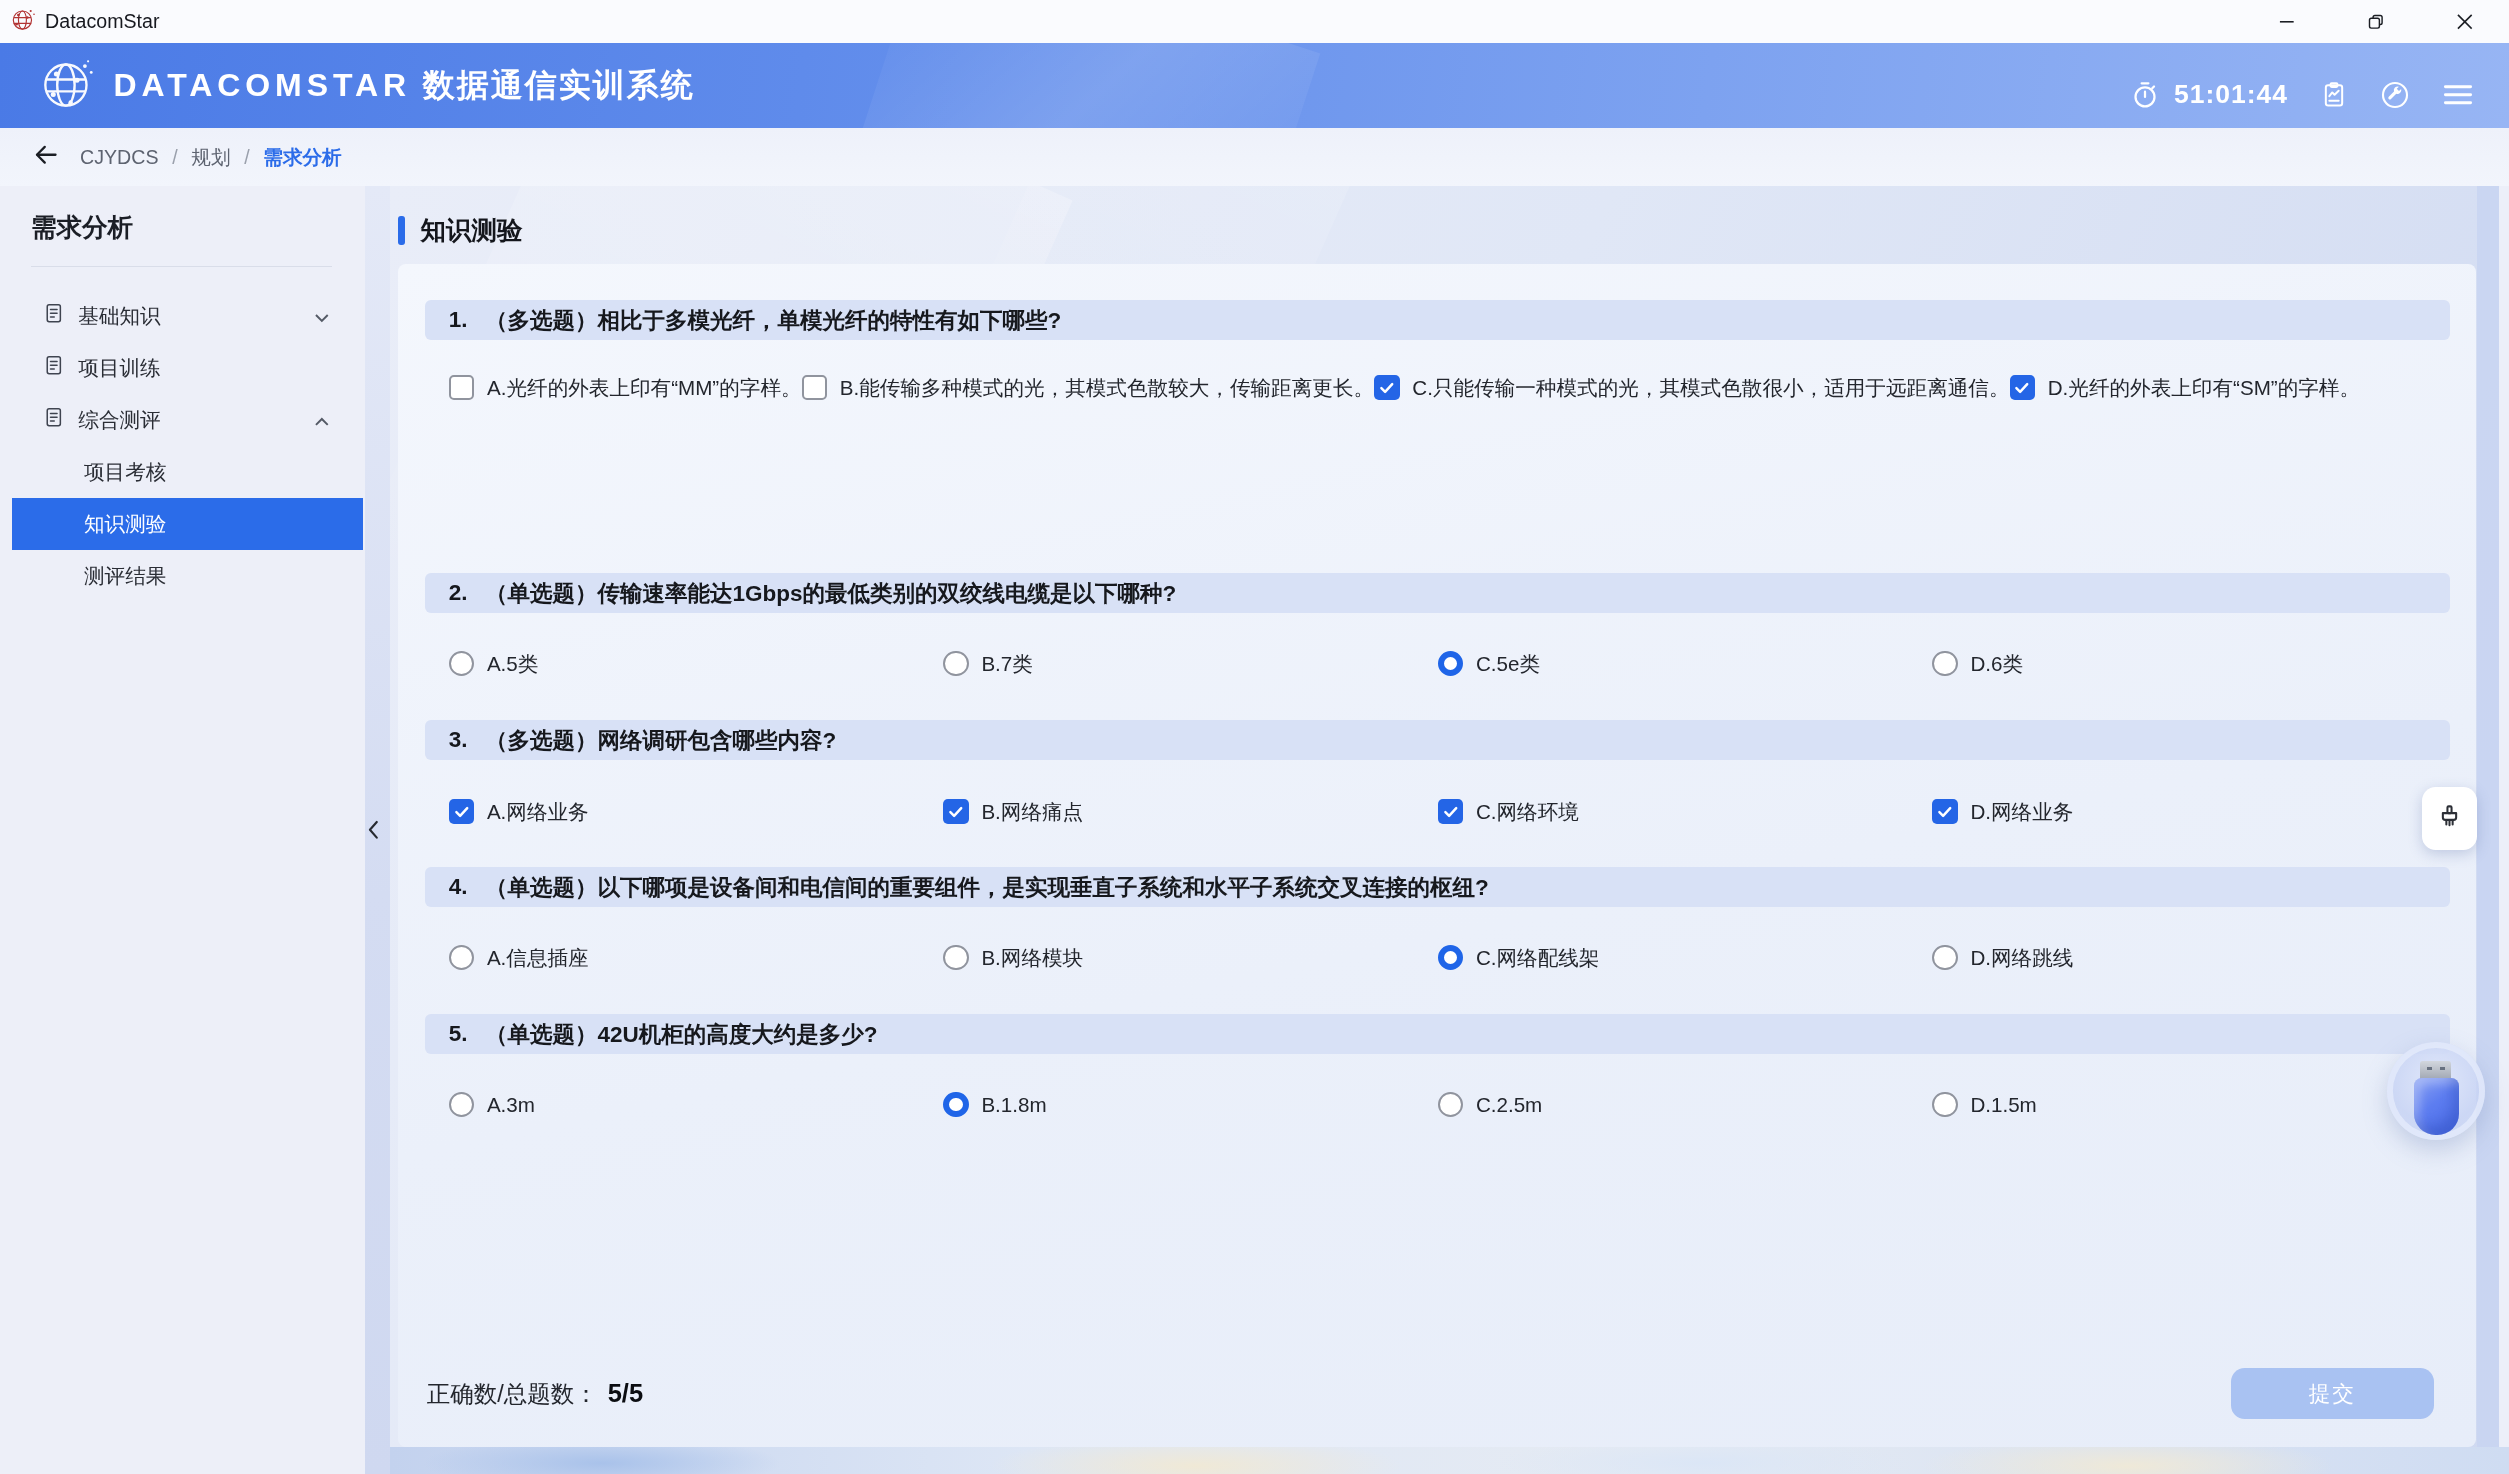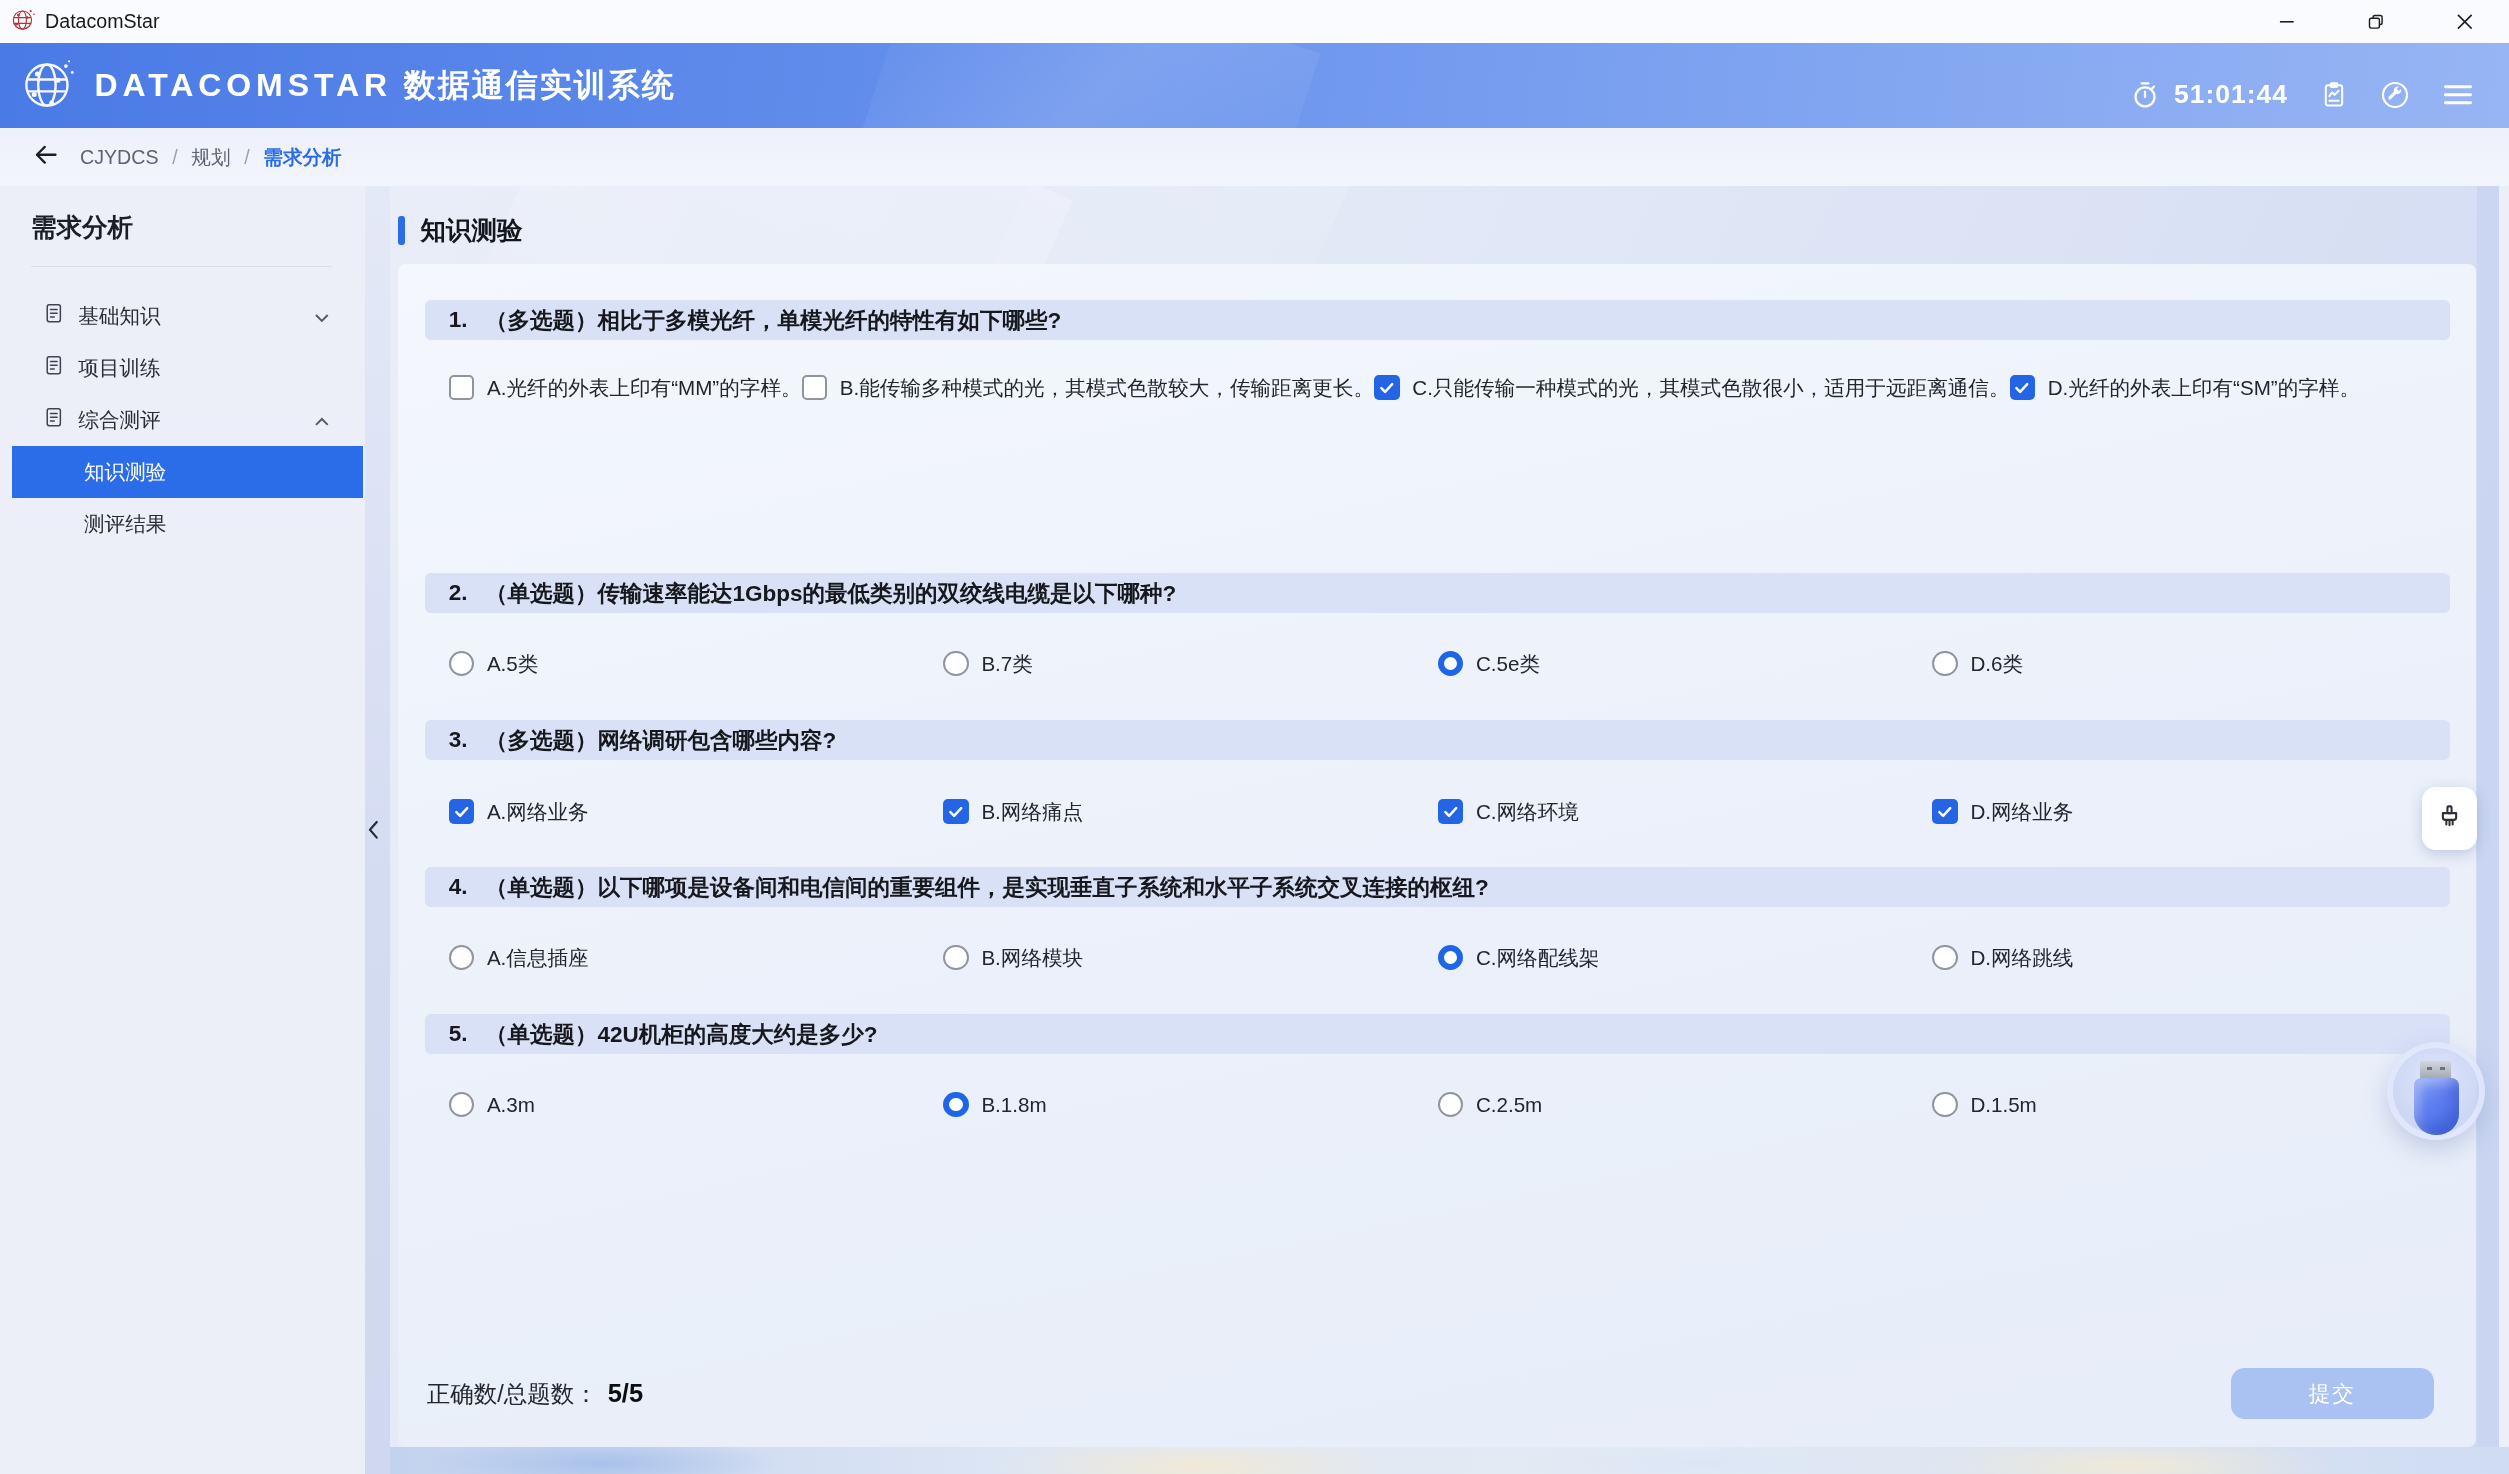--- a/index.html
+++ b/index.html
@@ -15,21 +15,21 @@
   .tb-controls { position:absolute; right:0; top:0; height:43px; display:flex; }
   .tb-btn { width:89px; height:43px; display:flex; align-items:center; justify-content:center; cursor:pointer; }
 
   
   .header { position:absolute; left:0; top:43px; width:2509px; height:85px;
     background:linear-gradient(97deg,#4a7ae6 0%,#5f8beb 32%,#7da2f0 68%,#97b5f4 100%);
     display:flex; align-items:center; overflow:hidden; }
   .header::before { content:""; position:absolute; left:882px; top:-59px; width:412px; height:235px;
     background:linear-gradient(120deg,rgba(255,255,255,0) 0%,rgba(255,255,255,.14) 50%,rgba(255,255,255,0) 100%);
     transform:rotate(18deg); }
-  .hd-left { display:flex; align-items:center; gap:17.6px; padding-left:20px; position:relative; }
+  .hd-left { display:flex; align-items:center; gap:17.6px; padding-left:39px; position:relative; }
   .wordmark { color:#fff; font-weight:700; font-size:32px; letter-spacing:4.9px; white-space:nowrap; }
   .wordmark .suffix { letter-spacing:2px; margin-left:11.8px; }
   .hd-right { position:absolute; right:35px; top:0; height:103px; display:flex; align-items:center; gap:32px; }
   .hd-time { color:#fff; font-weight:700; font-size:26.5px; letter-spacing:1px; margin-left:-17.6px; }
   .hd-icon { display:flex; align-items:center; justify-content:center; cursor:pointer; }
 
   
   .breadcrumb { position:absolute; left:0; top:128px; width:2509px; height:58px;
     background:linear-gradient(180deg,#eef1fa,#f2f5fc); display:flex; align-items:center; padding-left:33px; gap:21.6px; }
   .crumbs { display:flex; align-items:center; gap:13.7px; font-size:19.6px; }
@@ -276,20 +276,21 @@
             <line x1="7.5" y1="16" x2="11.5" y2="16"></line>
         </svg>
       </span>
       <span>综合测评</span>
       <span class="chev">
         <svg width="15.7" height="9.8" viewBox="0 0 16 10" fill="none" stroke="#545a66" stroke-width="2">
             <polyline points="2,8 8,2 14,8"></polyline>
           </svg>
       </span>
     </div>
+    <div class="sb-sub">项目考核</div>
     <div class="sb-sub active">知识测验</div>
     <div class="sb-sub">测评结果</div>
   </div>
 </div>
 
 <div class="edge-strip"></div>
 <div class="collapse-handle">
   <svg width="13.7" height="21.6" viewBox="0 0 14 22" fill="none" stroke="#272a30" stroke-width="2.2" stroke-linecap="round" stroke-linejoin="round">
     <polyline points="10,3 3,11 10,19"></polyline>
   </svg>

